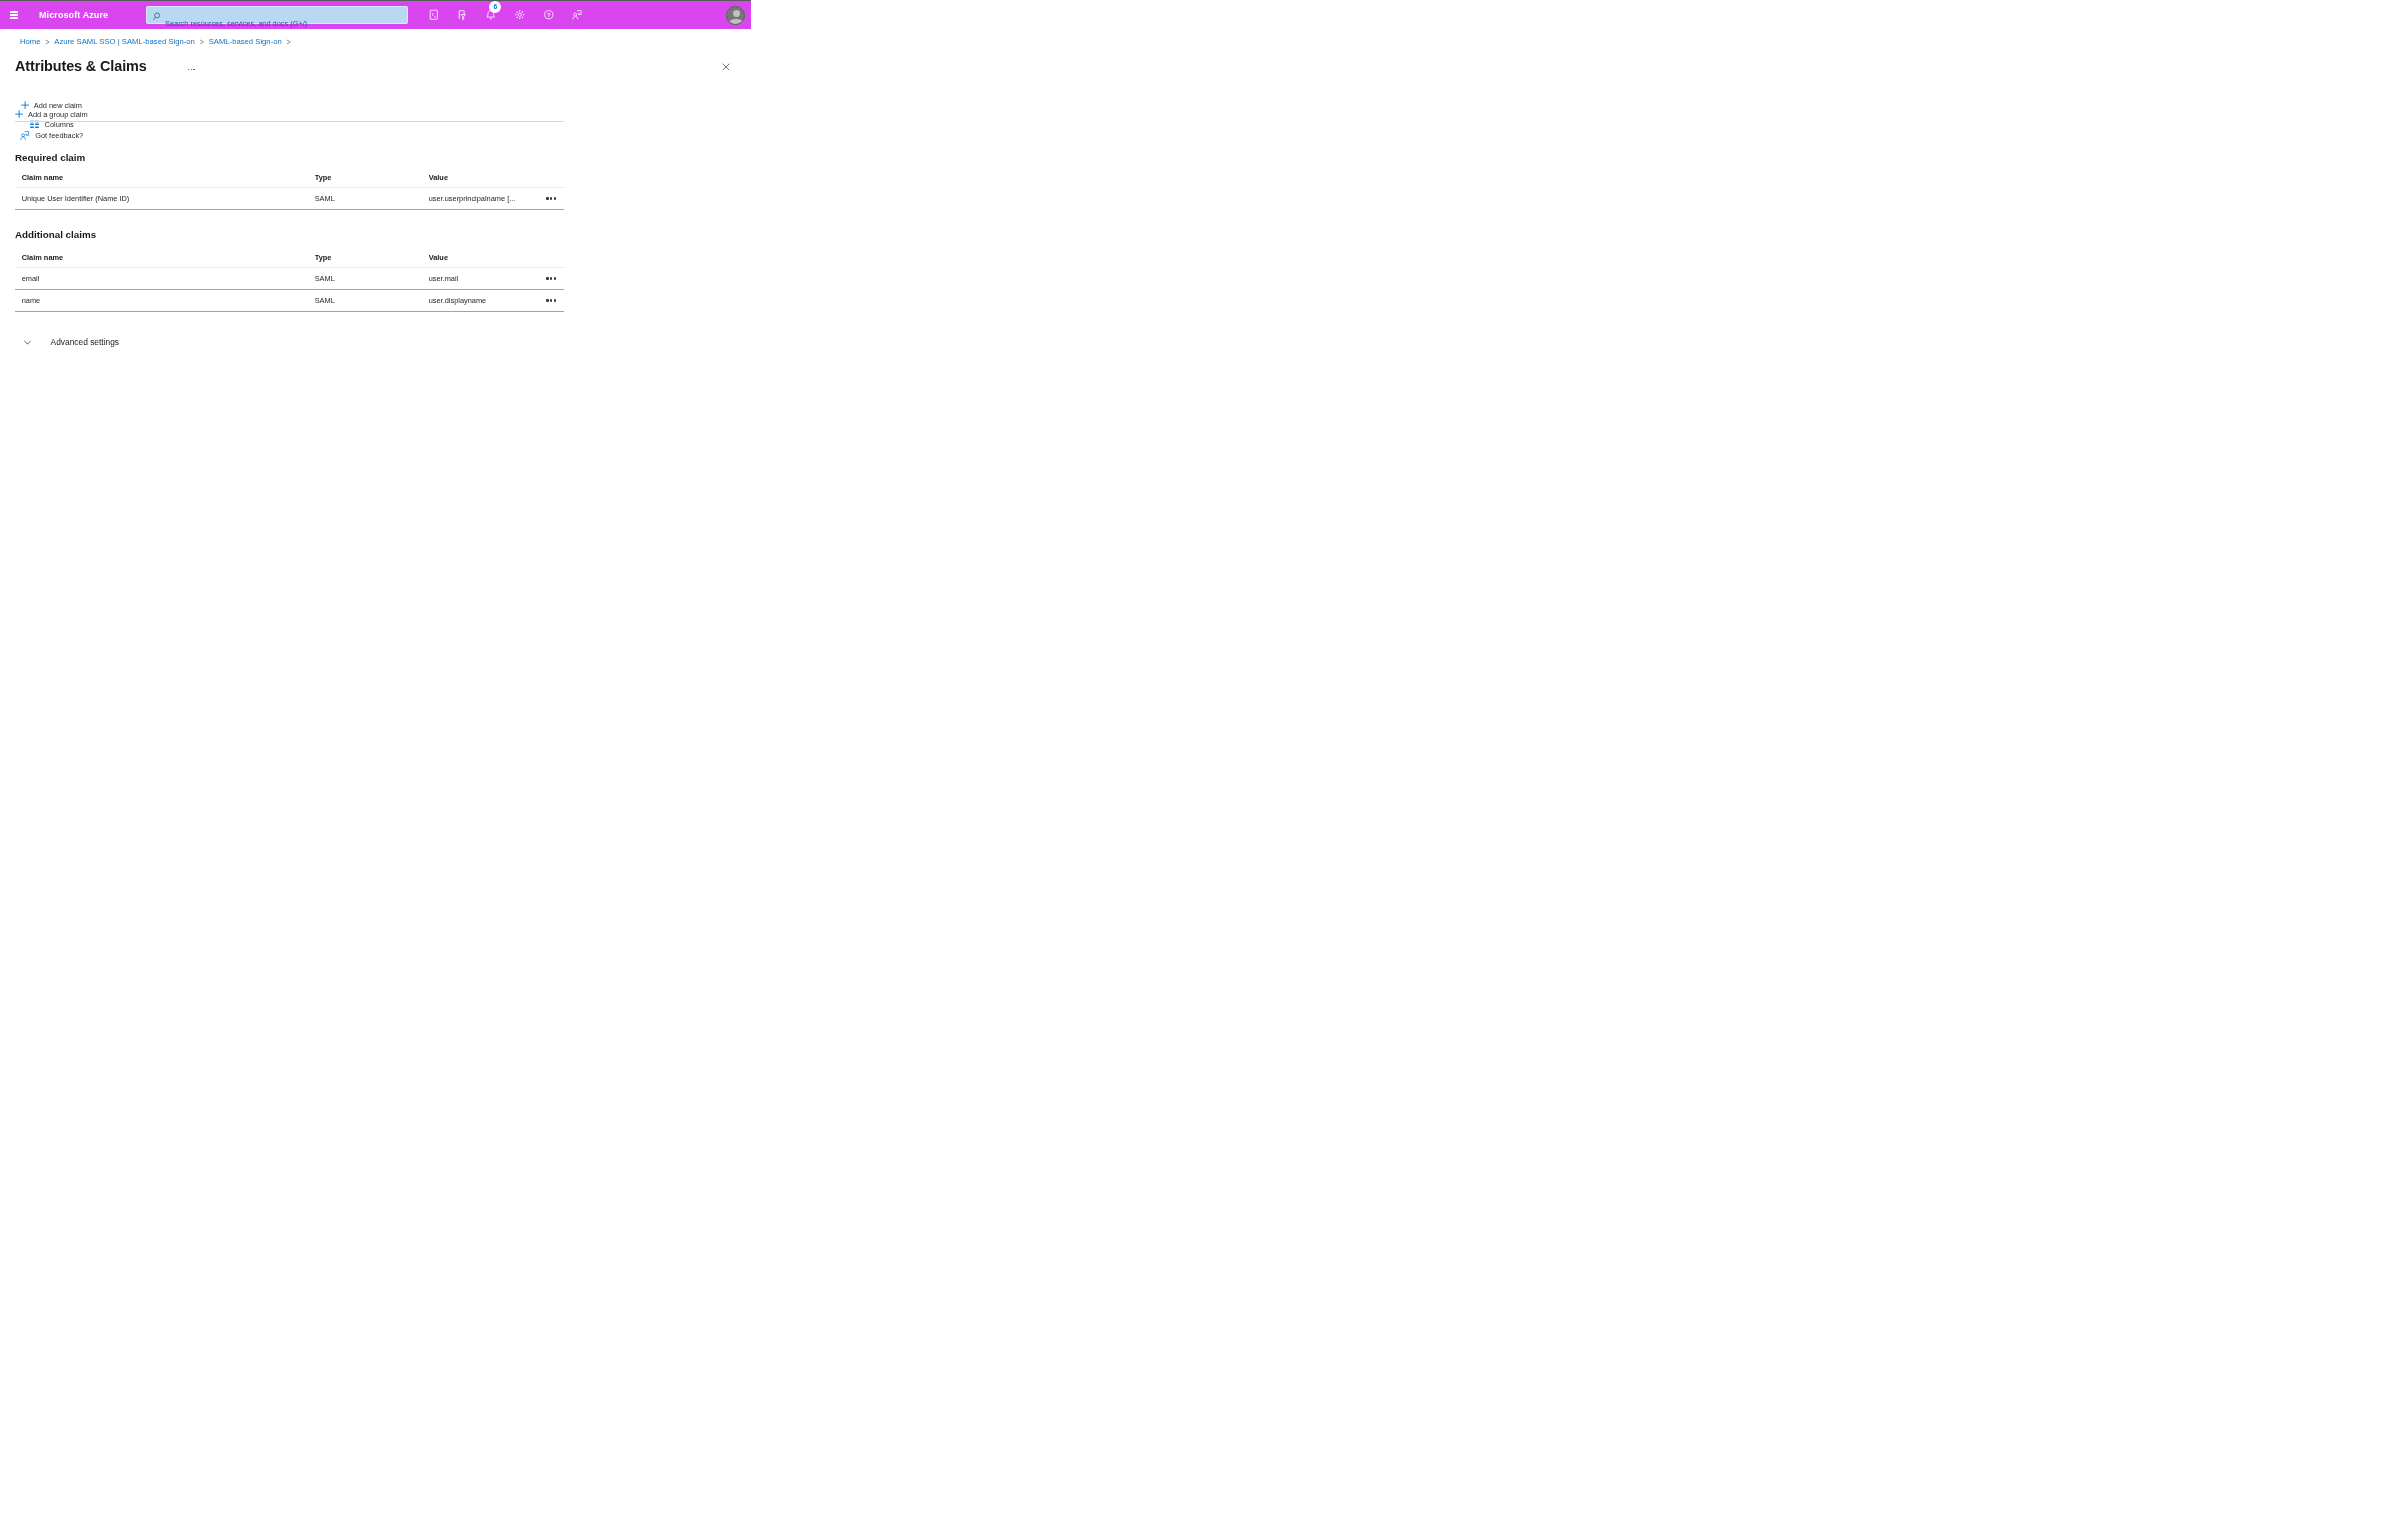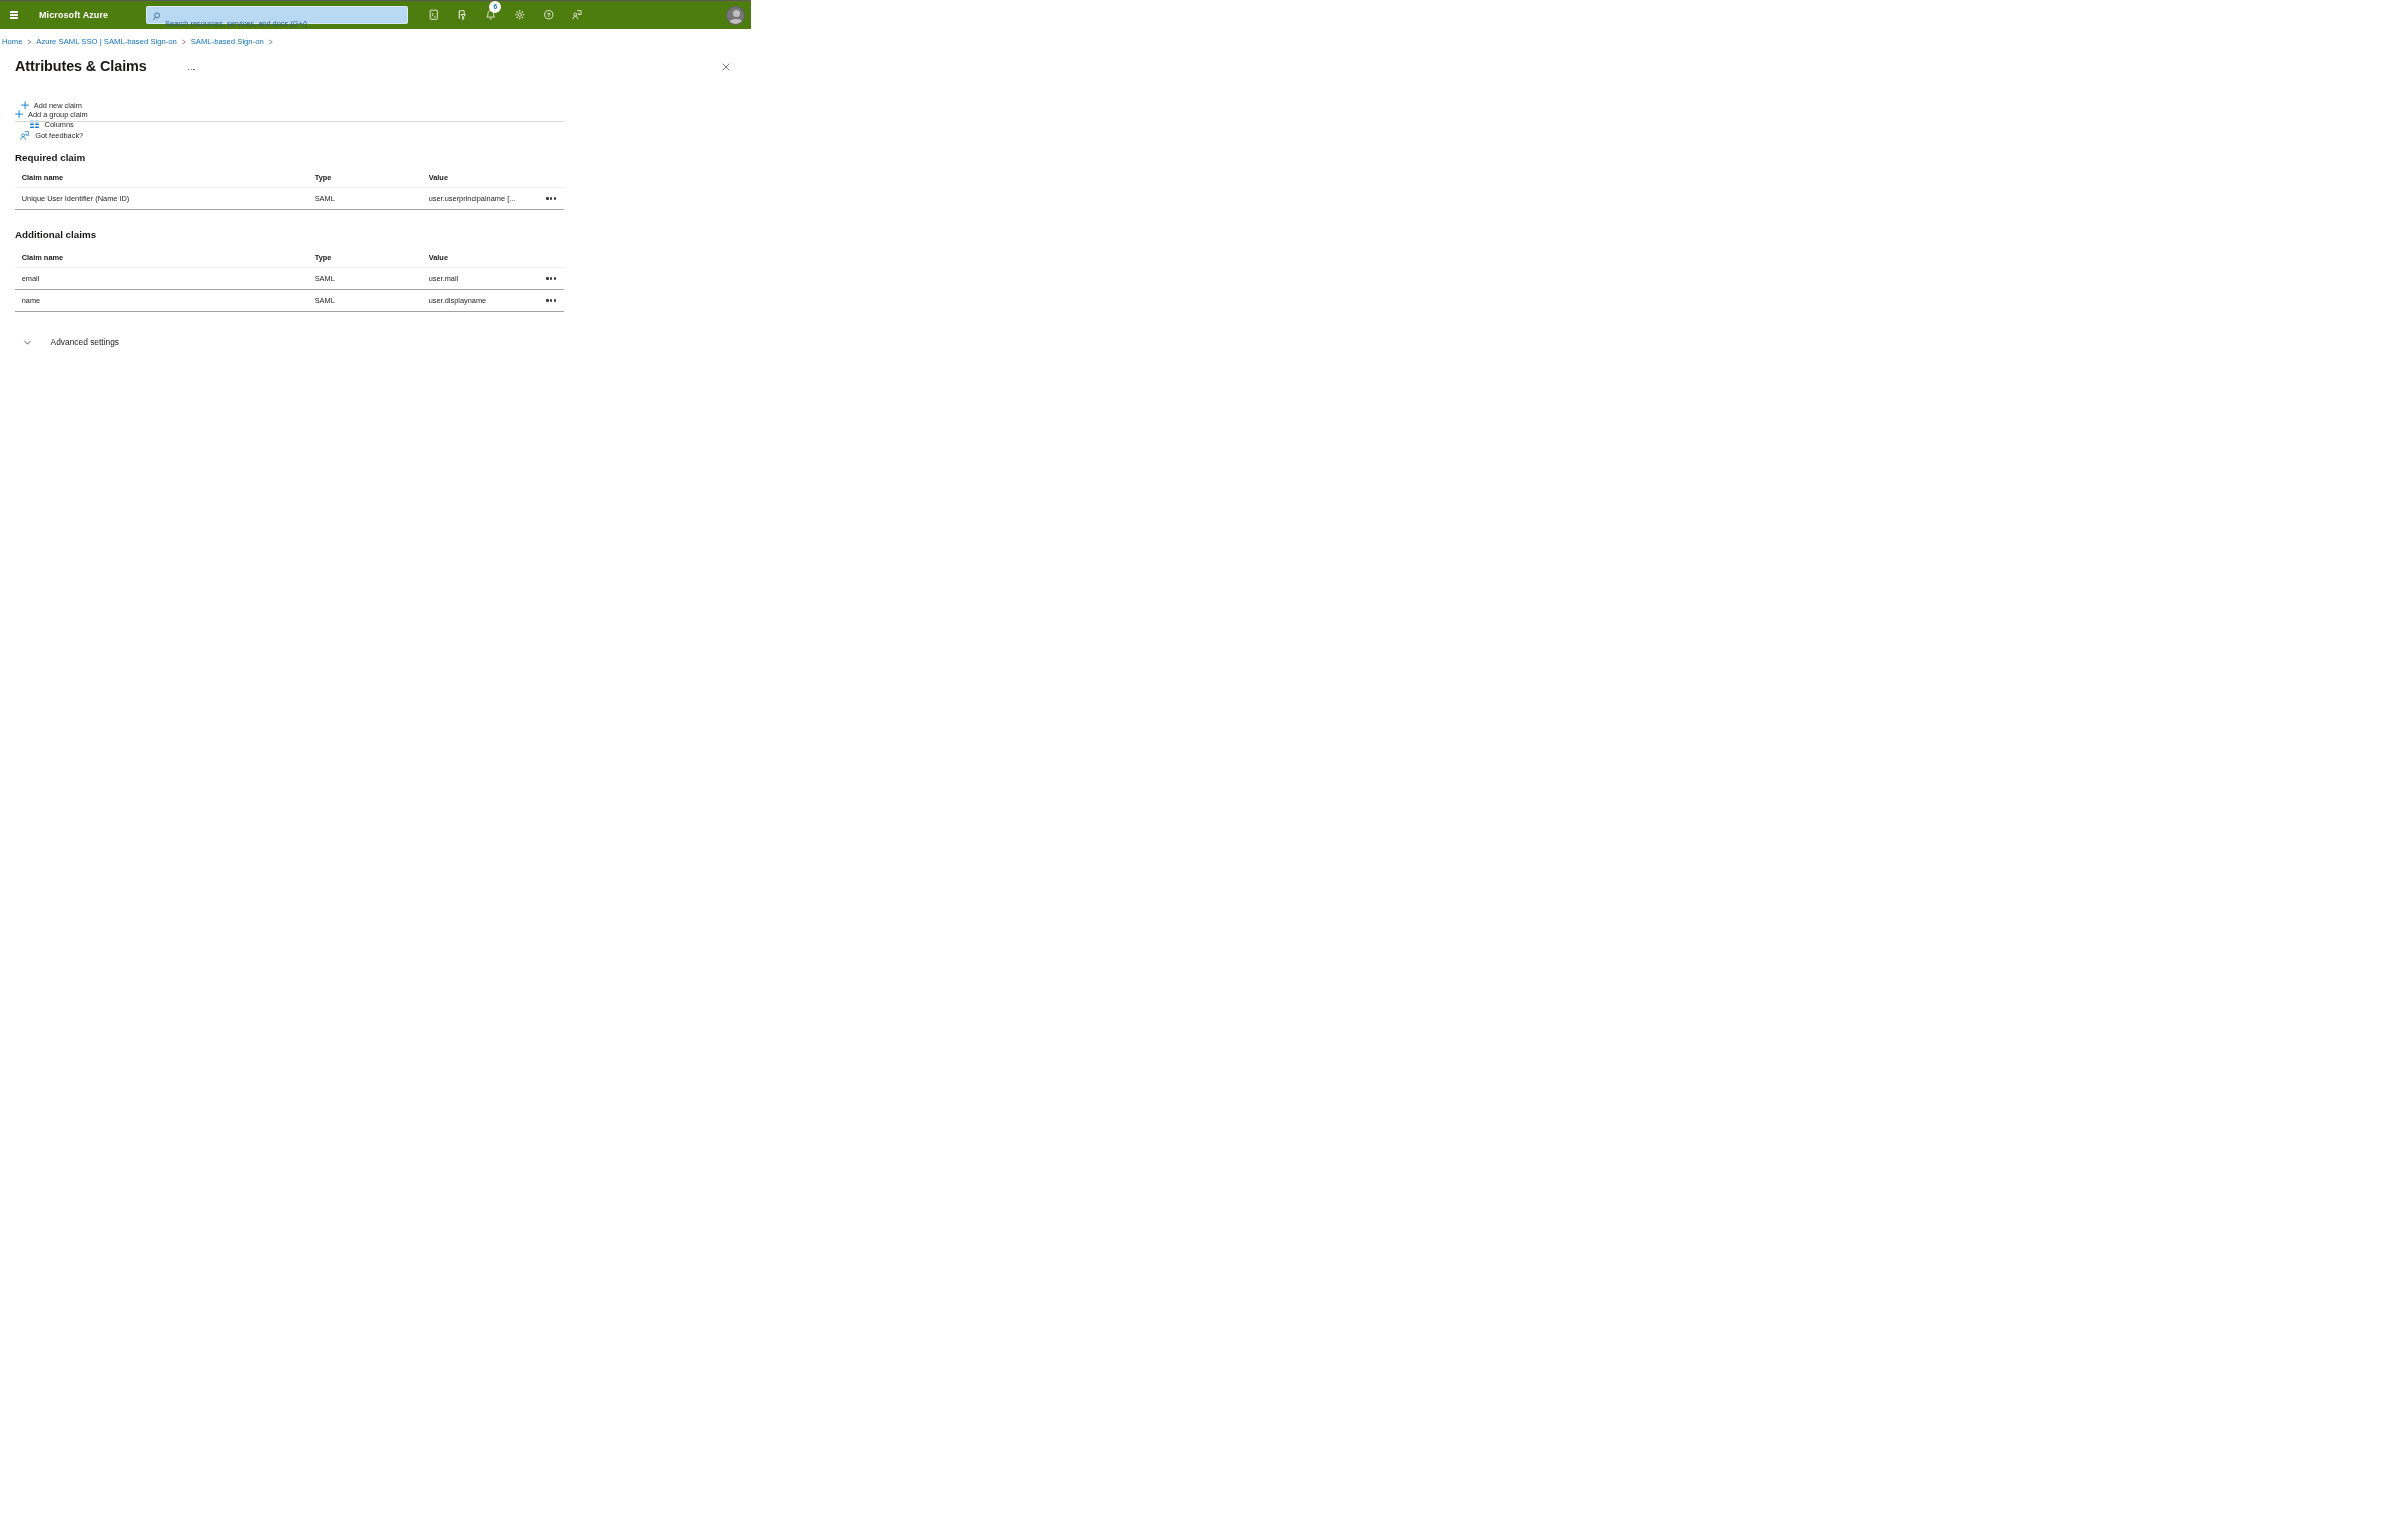--- a/index.html
+++ b/index.html
@@ -6,21 +6,21 @@
   html,body { background:#ffffff; }
   body {
     width:751px; height:380px; overflow:hidden; position:relative;
     font-family:"Liberation Sans","DejaVu Sans",sans-serif;
     color:#1b1a19;
   }
   
   .window-edge { position:absolute; left:0; top:0; width:100%; height:1px; background:#58585b; }
 
   
-  .topbar { position:absolute; left:0; top:1px; width:100%; height:28px; background:#4d7c0f; }
+  .topbar { position:absolute; left:0; top:1px; width:100%; height:28px; background:#d946ef; }
   .hamburger {
     position:absolute; left:0; top:0; width:28px; height:28px;
     display:flex; flex-direction:column; justify-content:center; align-items:center; gap:1.9px; cursor:pointer;
   }
   .hamburger i { display:block; width:8.6px; height:1.2px; background:#fff; border-radius:0.5px; }
   .brand {
     position:absolute; left:39px; top:0; height:28px; display:flex; align-items:center;
     color:#fff; font-size:9px; font-weight:bold; letter-spacing:0.1px; white-space:nowrap;
   }
   .searchbox {
@@ -44,21 +44,21 @@
     display:flex; align-items:center; justify-content:center;
   }
   .avatar {
     position:absolute; left:726px; top:4.8px; width:19px; height:19px; border-radius:50%;
     background:#767676; overflow:hidden; border:0.5px solid #5e5e5e; cursor:pointer;
   }
   .avatar .head { position:absolute; left:5.8px; top:3.4px; width:7.2px; height:7.2px; border-radius:50%; background:#c0c0c0; }
   .avatar .body { position:absolute; left:2.4px; top:12px; width:14px; height:8.6px; border-radius:50%; background:#c0c0c0; }
 
   
-  .breadcrumb { position:absolute; left:2px; top:37px; display:flex; align-items:center; font-size:7.7px; white-space:nowrap; }
+  .breadcrumb { position:absolute; left:20px; top:37px; display:flex; align-items:center; font-size:7.7px; white-space:nowrap; }
   .breadcrumb a { color:#1173c5; text-decoration:none; cursor:pointer; }
   .crumb-sep { color:#7a7a7a; margin:0 4.8px; font-size:7.2px; transform:scaleY(1.25); display:inline-block; }
 
   
   .page-title { position:absolute; left:15px; top:58px; font-size:14.4px; font-weight:bold; letter-spacing:-0.1px; }
   .title-more { position:absolute; left:186px; top:67px; display:flex; gap:1.4px; cursor:pointer; padding:1.9px; }
   .title-more i { width:1.4px; height:1.4px; border-radius:50%; background:#4f4e4d; display:block; }
   .close-btn { position:absolute; left:720px; top:61px; width:12.5px; height:12.5px; display:flex; align-items:center; justify-content:center; cursor:pointer; }
 
   

